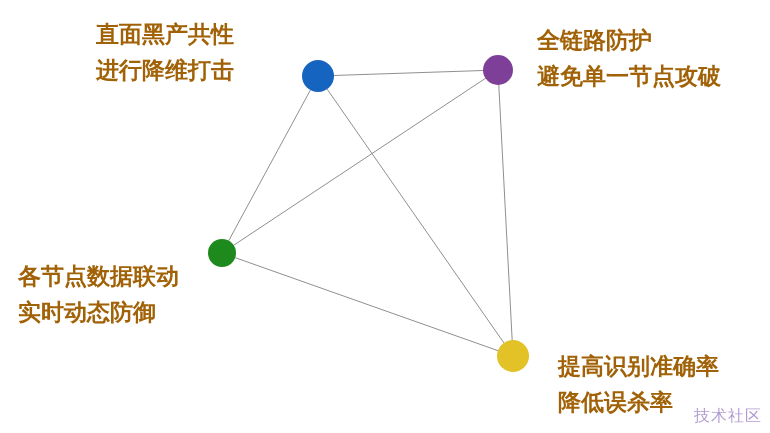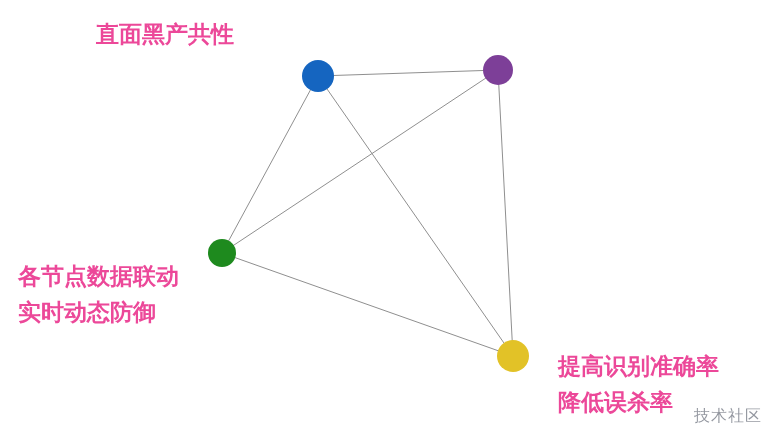--- a/index.html
+++ b/index.html
@@ -17,37 +17,37 @@
   }
   #graph {
     position: absolute;
     left: 0;
     top: 0;
     width: 770px;
     height: 433px;
   }
   .label {
     position: absolute;
-    color: #ec4899;
+    color: #a16207;
     font-weight: bold;
     font-size: 23px;
     line-height: 36px;
     white-space: nowrap;
   }
   .label span { display: block; }
   #label-top-left    { left: 96px;  top: 16px; }
   #label-top-right   { left: 537px; top: 22px; }
   #label-left        { left: 18px;  top: 258px; }
   #label-bottom-right{ left: 558px; top: 348px; }
   .watermark {
     position: absolute;
     right: 8px;
     bottom: 6px;
     font-size: 16px;
-    color: #0f172a;
+    color: #4c1d95;
     opacity: 0.45;
     letter-spacing: 1px;
     margin-left: 6px;
   }
 </style>
 </head>
 <body>
 
 <div id="canvas">
 
@@ -59,22 +59,27 @@
       <line x1="498" y1="70" x2="513" y2="356" stroke="#8f8f8f" stroke-width="1"></line>
       <line x1="222" y1="253" x2="513" y2="356" stroke="#8f8f8f" stroke-width="1"></line>
       <circle cx="318" cy="76" r="16" fill="#1565c0"></circle>
       <circle cx="498" cy="70" r="15" fill="#7d3f98"></circle>
       <circle cx="222" cy="253" r="14" fill="#1e8a1e"></circle>
       <circle cx="513" cy="356" r="16" fill="#e2c227"></circle>
     </svg>
 
   <div class="label" id="label-top-left">
     <span>直面黑产共性</span>
+    <span>进行降维打击</span>
   </div>
 
+  <div class="label" id="label-top-right">
+    <span>全链路防护</span>
+    <span>避免单一节点攻破</span>
+  </div>
 
   <div class="label" id="label-bottom-right">
     <span>提高识别准确率</span>
     <span>降低误杀率</span>
   </div>
 
   <div class="label" id="label-left">
     <span>各节点数据联动</span>
     <span>实时动态防御</span>
   </div>

